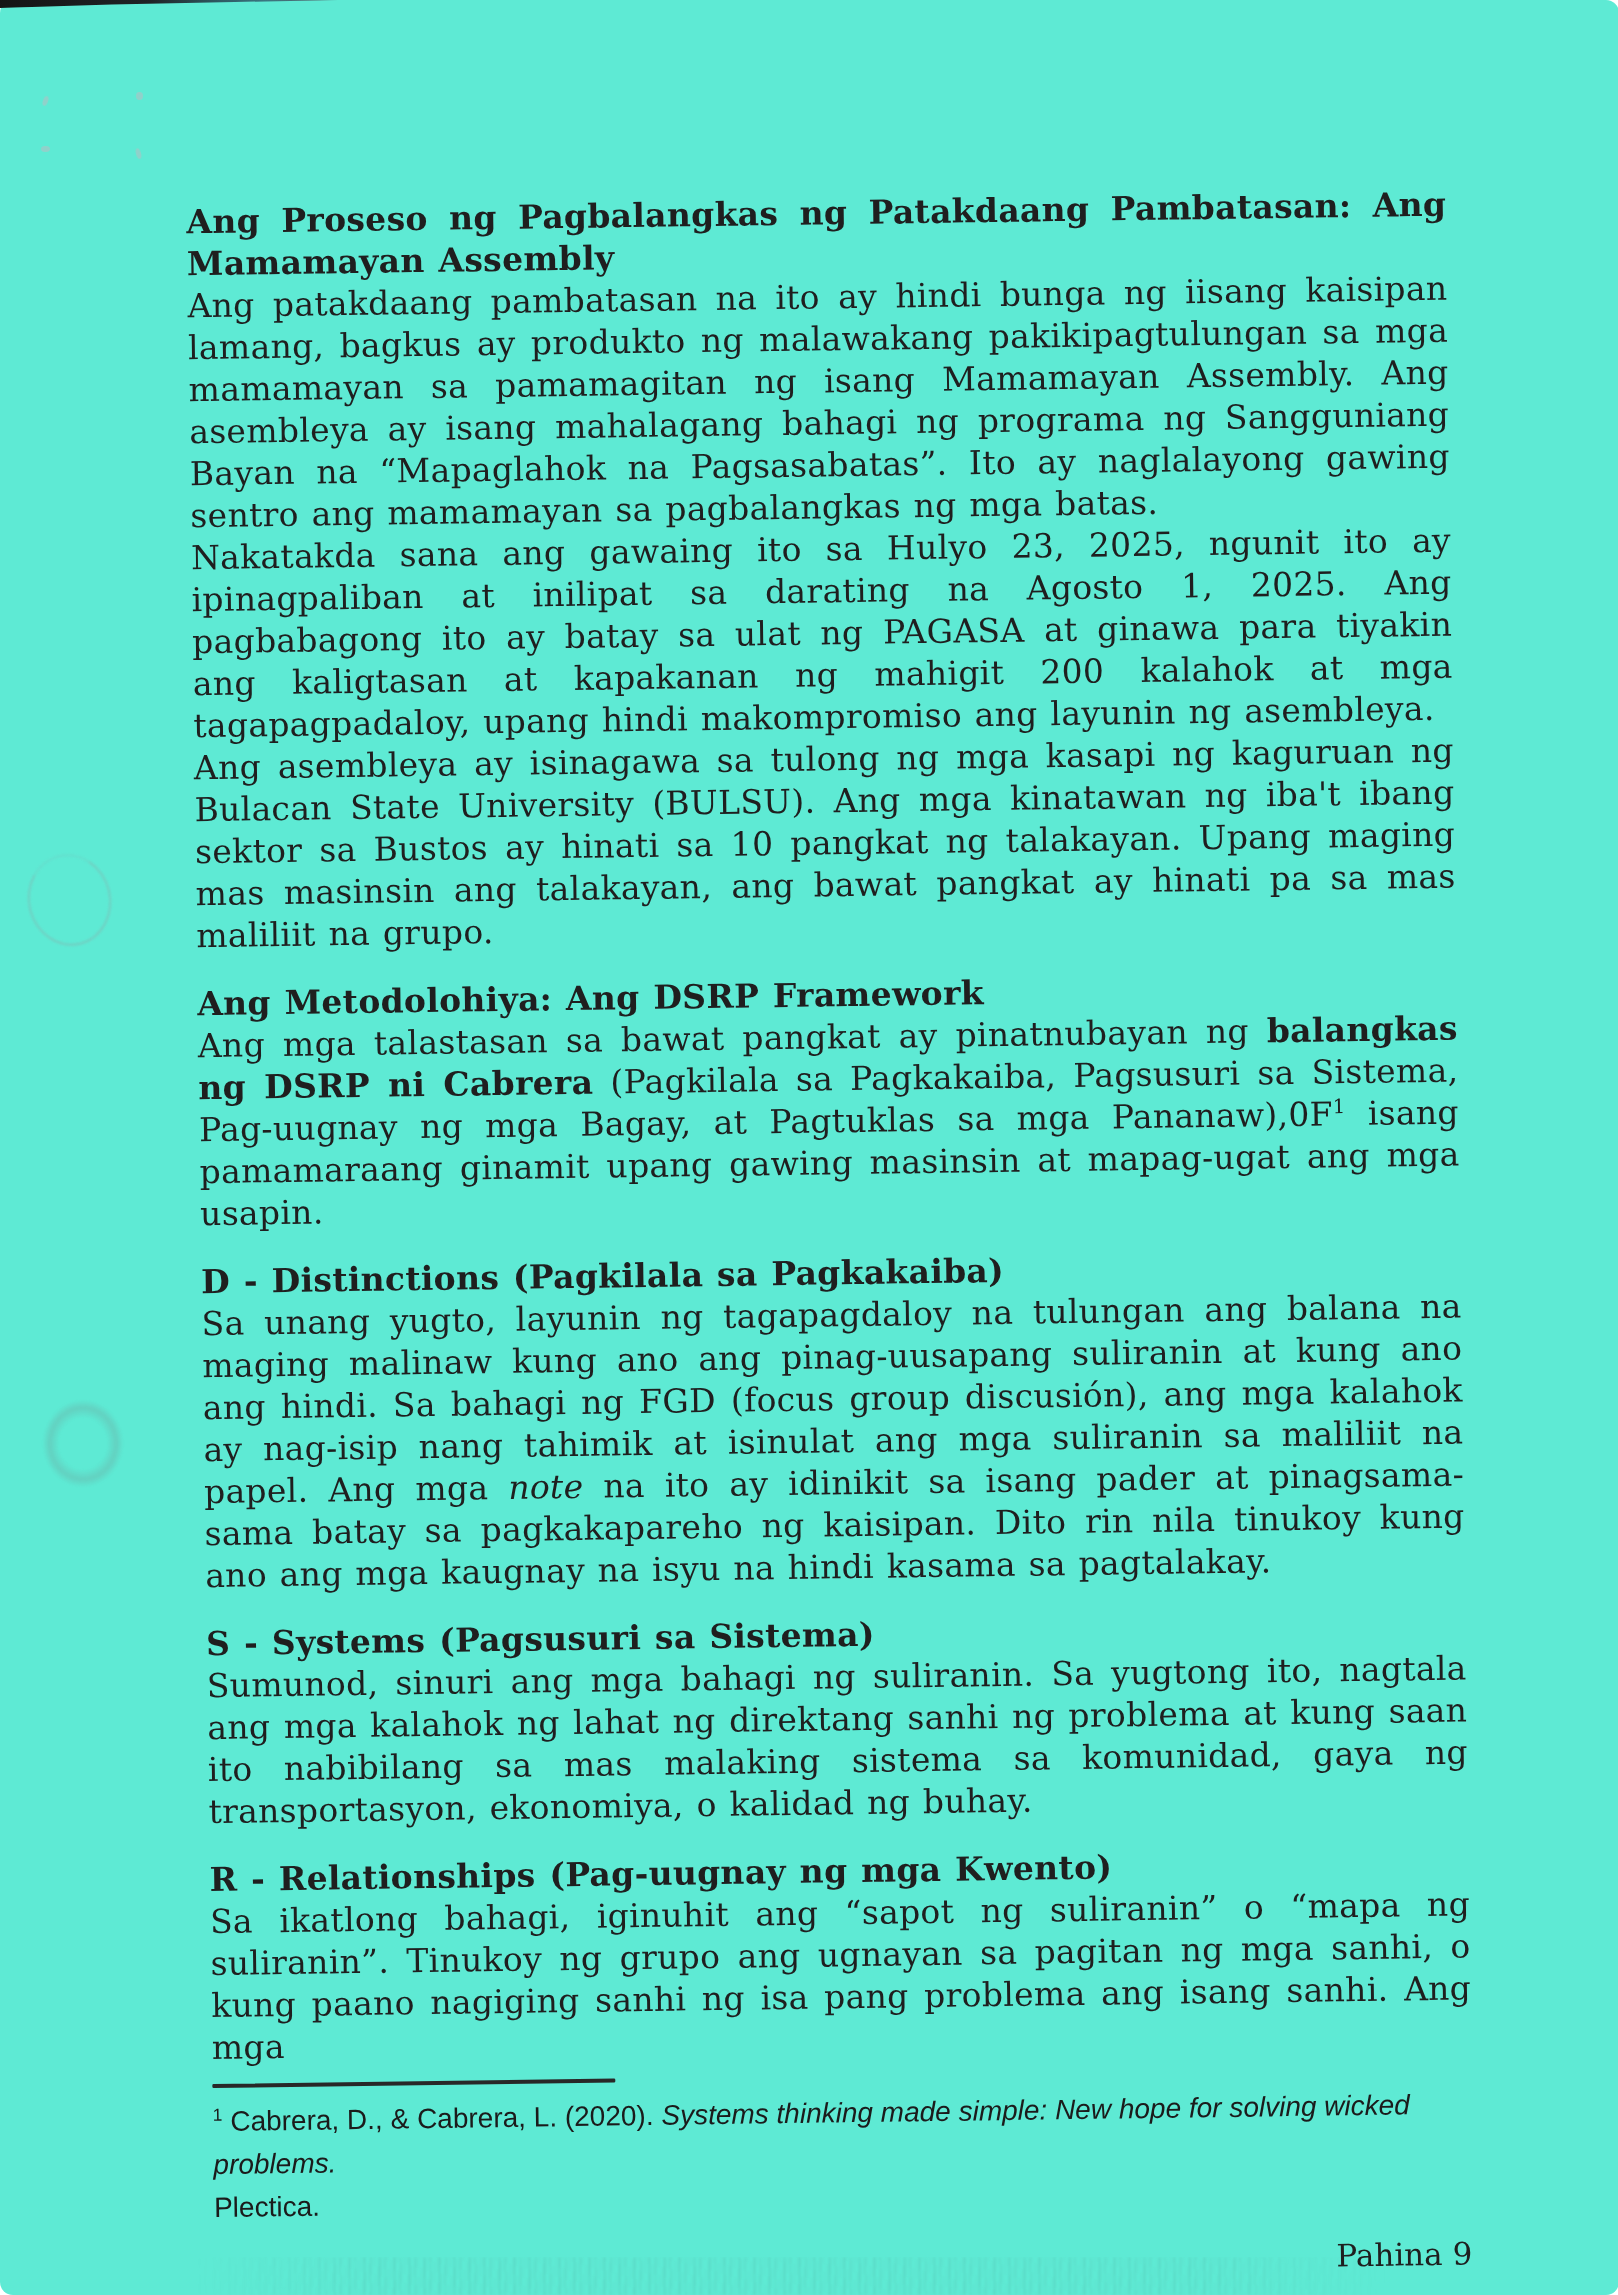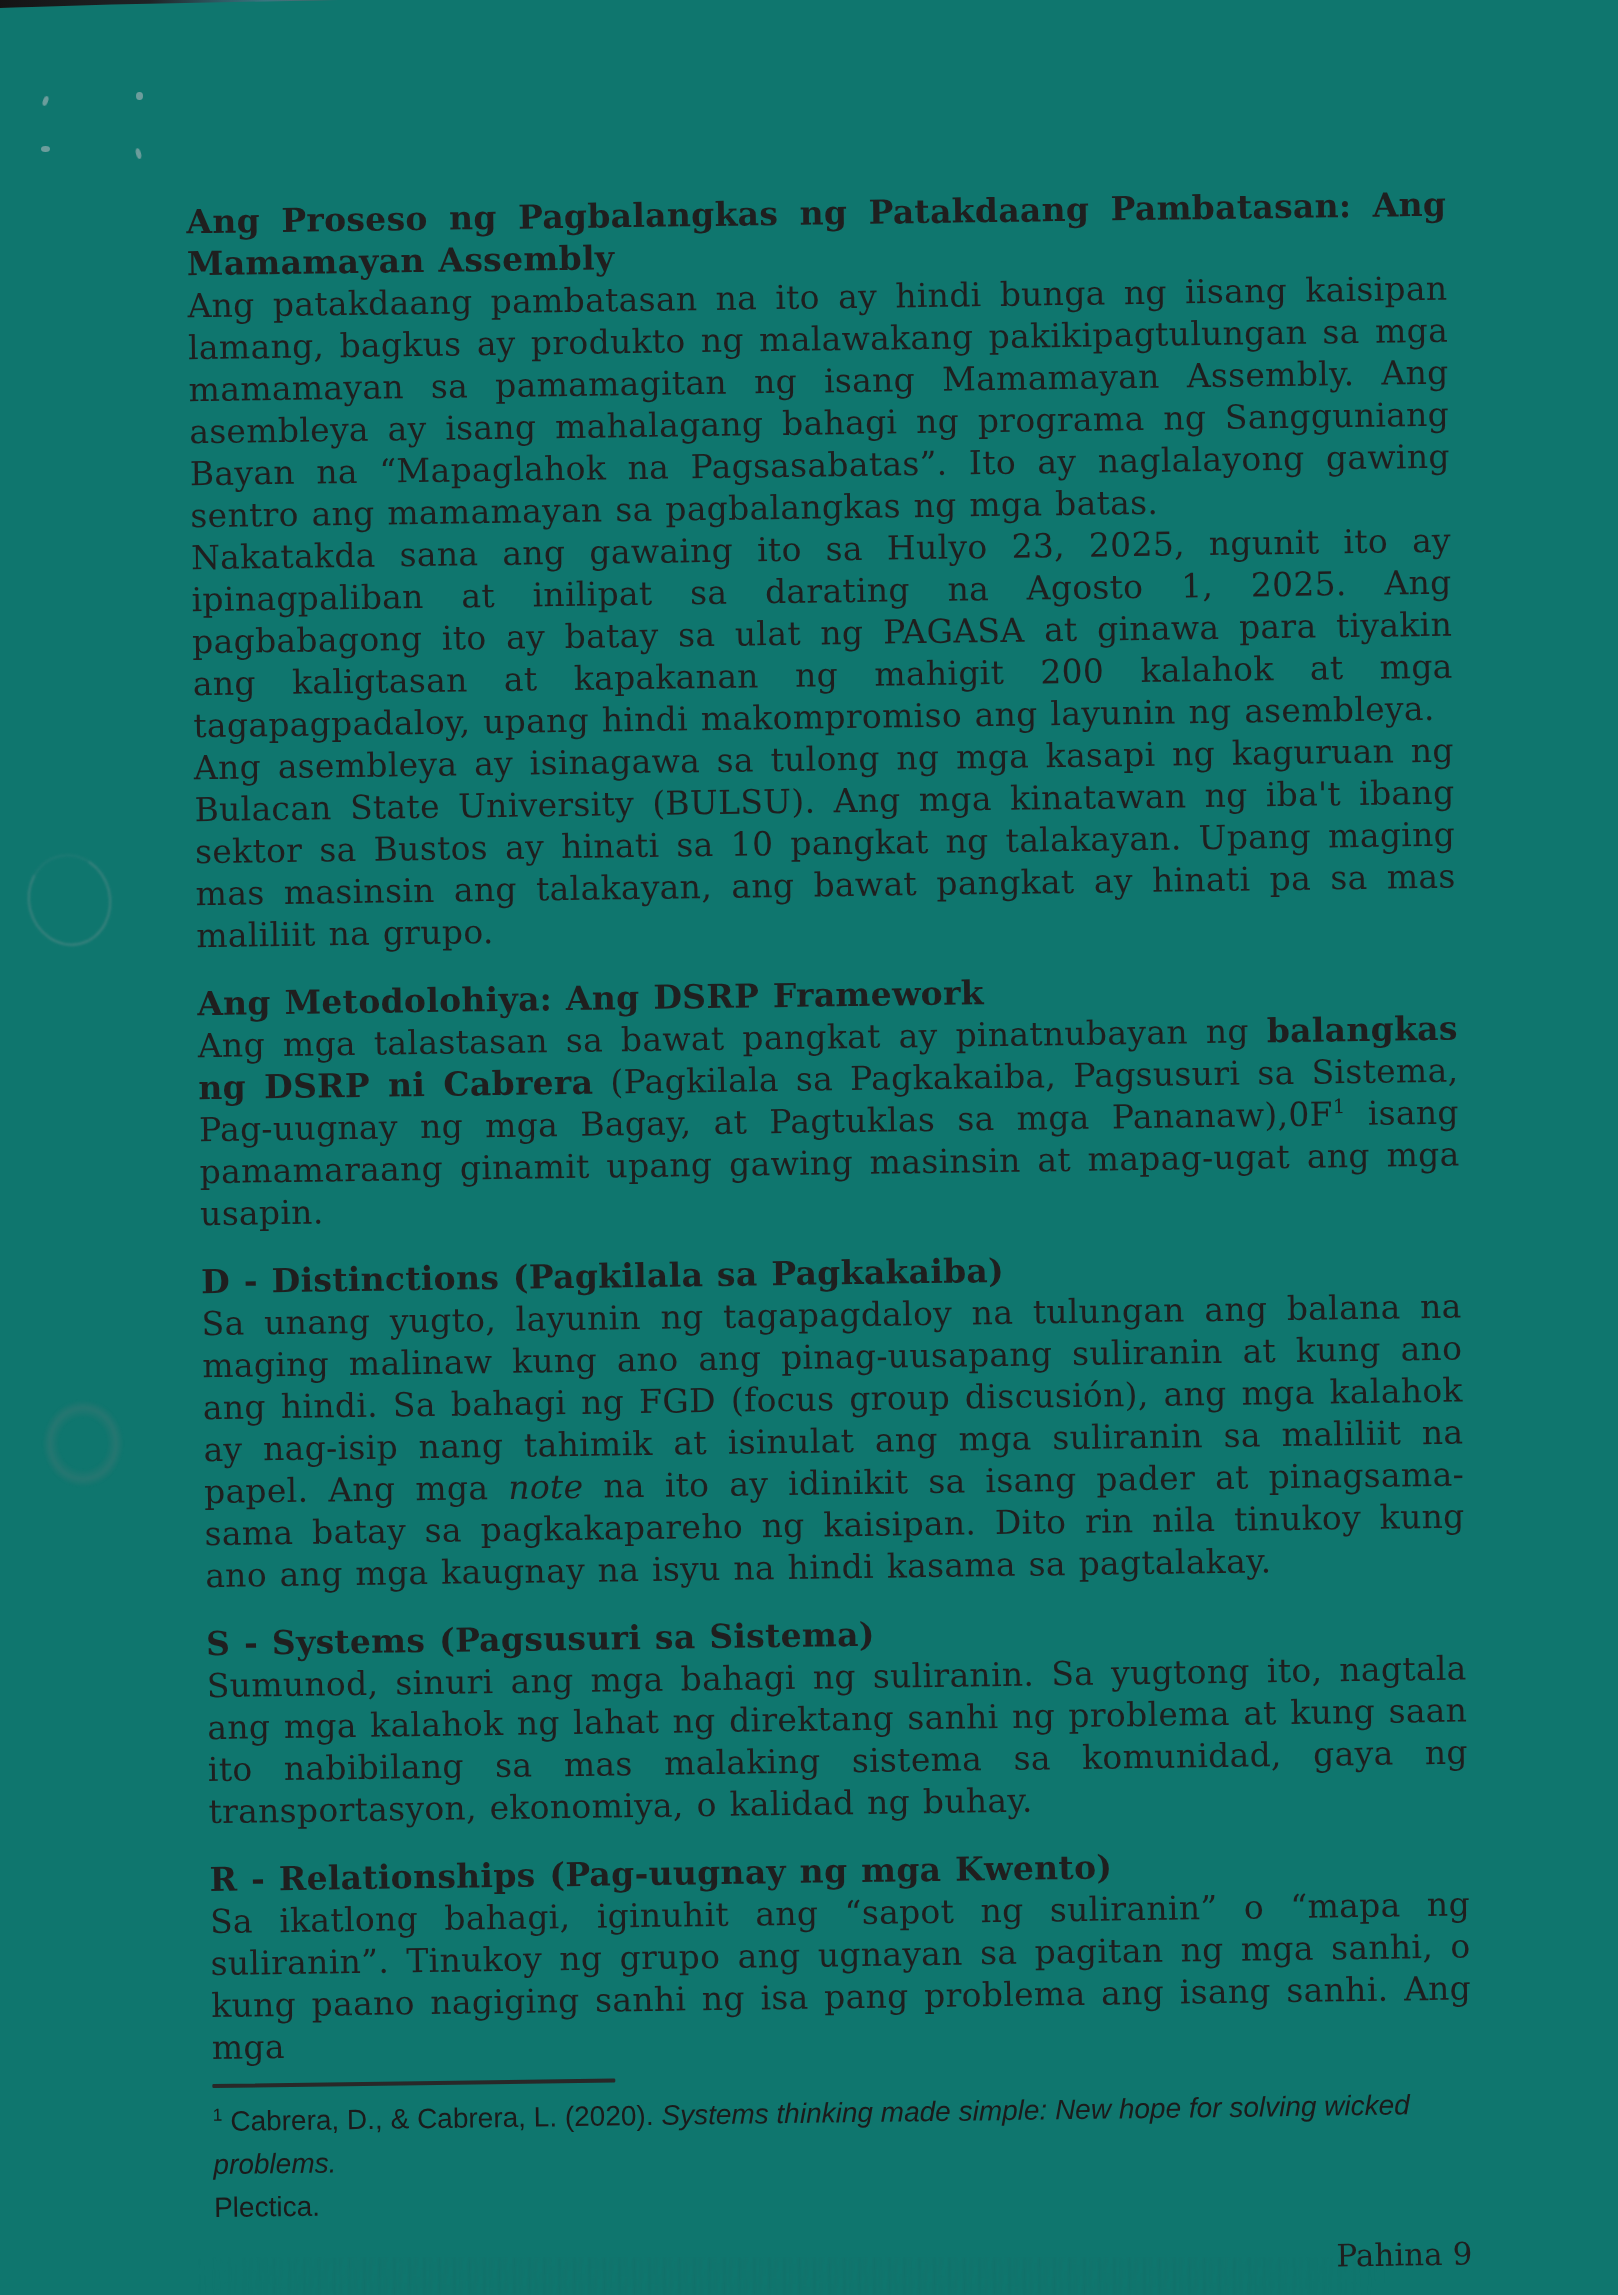--- a/index.html
+++ b/index.html
@@ -4,21 +4,21 @@
 <style>
   html, body { margin: 0; padding: 0; }
   body {
     width: 1619px; height: 2295px;
     background: #ffffff;
     position: relative;
     overflow: hidden;
     font-family: "DejaVu Serif", serif;
     color: #1f1f1f;
   }
-  .sheet { position: absolute; inset: 0; background: #0f766e; }
+  .sheet { position: absolute; inset: 0; background: #5eead4; border-radius: 13px; }
 
   
   .artifact-top {
     position: absolute; left: -4px; top: -1.3px; width: 385px; height: 9.2px;
     background: linear-gradient(90deg, #141414 0%, #1f2326 40%, #2e5a63 58%, #3a7680 70%, #52666b 84%, rgba(120,130,132,0) 100%);
     transform: rotate(-0.55deg); transform-origin: left top;
     clip-path: polygon(0 0, 100% 0, 100% 42%, 62% 58%, 30% 72%, 0 100%);
   }
 
   

